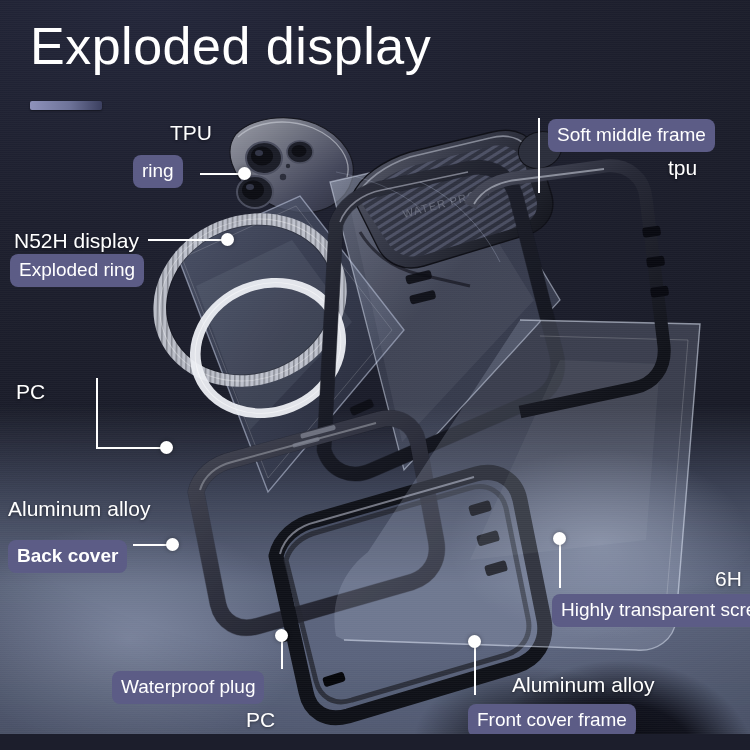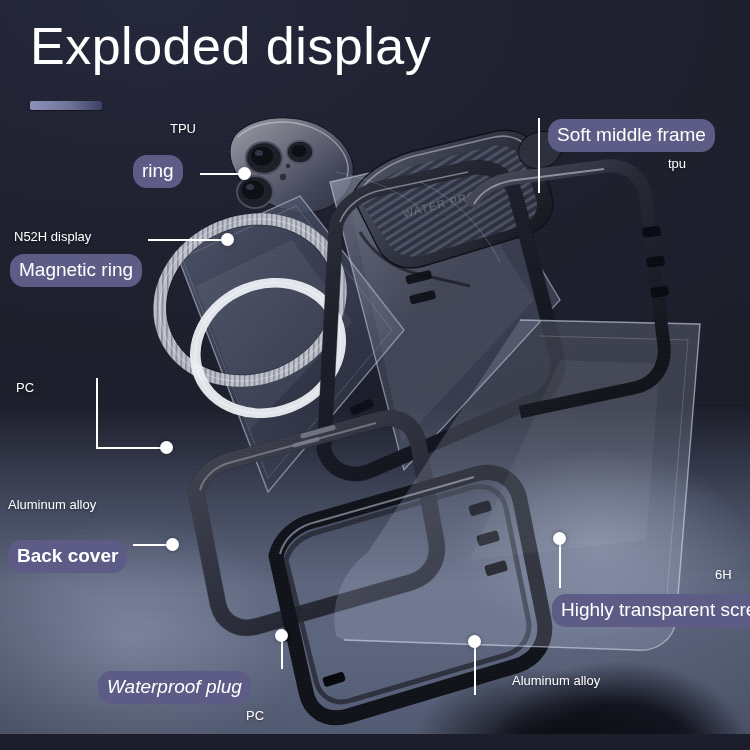--- a/index.html
+++ b/index.html
@@ -68,26 +68,26 @@
 
   
   .badge{
     position:absolute;
     background:#5c5c86;
     color:#ffffff;
     font-size:19px;
     line-height:1;
     padding:6px 9px 8px 9px;
     white-space:nowrap;
-    border-radius:14px;
+    border-radius:8px;
   }
   .plain{
     position:absolute;
     color:#ffffff;
-    font-size:13px;
+    font-size:21px;
     line-height:1;
     white-space:nowrap;
     text-shadow:0 1px 3px rgba(0,0,0,.45);
   }
   .lead{position:absolute;background:#ffffff;}
   .lead-h{height:2px;}
   .lead-v{width:2px;}
   .dot{
     position:absolute;width:13px;height:13px;border-radius:50%;
     background:#ffffff;box-shadow:0 0 4px rgba(0,0,0,.35);
@@ -283,40 +283,41 @@
   <div class="plain" style="left:170px;top:122px;">TPU</div>
   <div class="badge" style="left:133px;top:155px;">ring</div>
   <div class="lead lead-h" style="left:200px;top:173px;width:44px;"></div>
   <div class="dot" style="left:238px;top:167px;"></div>
 
   <div class="badge" style="left:548px;top:119px;">Soft middle frame</div>
   <div class="plain" style="left:668px;top:157px;">tpu</div>
   <div class="lead lead-v" style="left:538px;top:118px;height:75px;"></div>
 
   <div class="plain" style="left:14px;top:230px;">N52H display</div>
-  <div class="badge" style="left:10px;top:254px;">Magnetic ring</div>
+  <div class="badge" style="left:10px;top:254px;">Exploded ring</div>
   <div class="lead lead-h" style="left:148px;top:239px;width:78px;"></div>
   <div class="dot" style="left:221px;top:233px;"></div>
 
   <div class="plain" style="left:16px;top:381px;">PC</div>
   <div class="lead lead-v" style="left:96px;top:378px;height:70px;"></div>
   <div class="lead lead-h" style="left:96px;top:447px;width:68px;"></div>
   <div class="dot" style="left:160px;top:441px;"></div>
 
   <div class="plain" style="left:8px;top:498px;">Aluminum alloy</div>
   <div class="badge" style="left:8px;top:540px;font-weight:bold;">Back cover</div>
   <div class="lead lead-h" style="left:133px;top:544px;width:37px;"></div>
   <div class="dot" style="left:166px;top:538px;"></div>
 
-  <div class="badge" style="left:98px;top:671px;font-style:italic;">Waterproof plug</div>
+  <div class="badge" style="left:112px;top:671px;">Waterproof plug</div>
   <div class="plain" style="left:246px;top:709px;">PC</div>
   <div class="lead lead-v" style="left:281px;top:637px;height:32px;"></div>
   <div class="dot" style="left:275px;top:629px;"></div>
 
   <div class="plain" style="left:512px;top:674px;">Aluminum alloy</div>
+  <div class="badge" style="left:468px;top:704px;">Front cover frame</div>
   <div class="lead lead-v" style="left:474px;top:643px;height:52px;"></div>
   <div class="dot" style="left:468px;top:635px;"></div>
 
   <div class="plain" style="left:715px;top:568px;">6H</div>
   <div class="badge" style="left:552px;top:594px;">Highly transparent screen</div>
   <div class="lead lead-v" style="left:559px;top:540px;height:48px;"></div>
   <div class="dot" style="left:553px;top:532px;"></div>
 
 </div>
 

